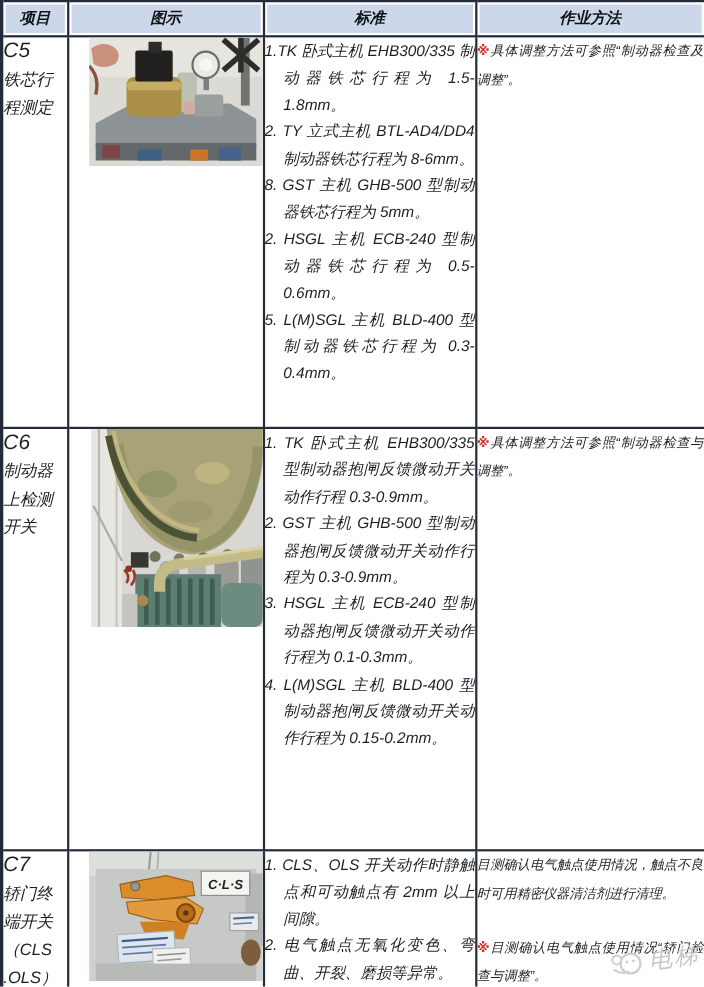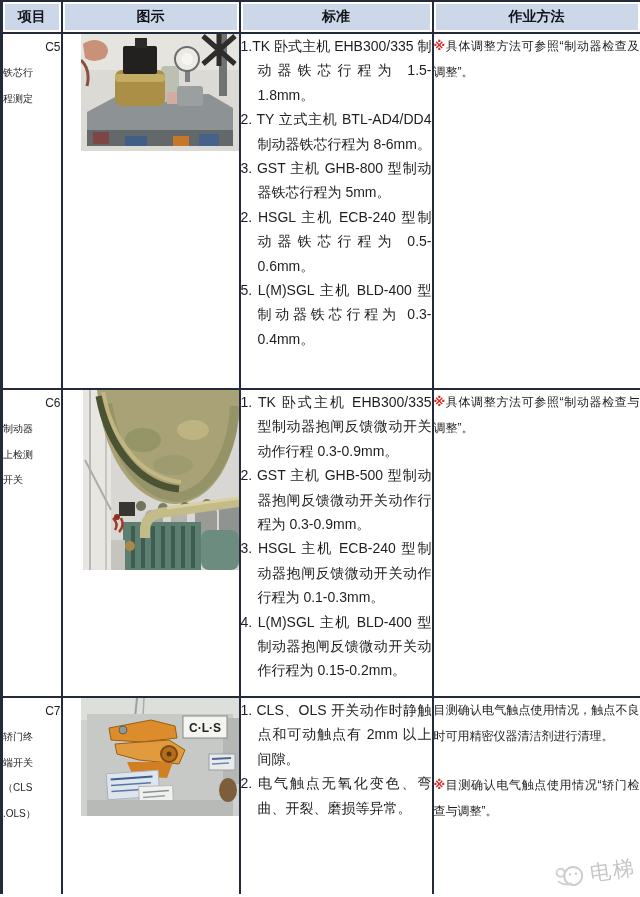--- a/index.html
+++ b/index.html
@@ -3,20 +3,21 @@
 <meta charset="utf-8">
 <style>
   html,body{margin:0;padding:0;background:#ffffff;}
   .page{
     position:relative;
     width:640px;height:897px;
     background:#ffffff;
     font-family:"Liberation Sans","DejaVu Sans",sans-serif;
     color:#1e1e1e;
     overflow:hidden;
+    font-style:italic;
   }
   table.tbl{
     border-collapse:collapse;
     table-layout:fixed;
     width:639px;
     margin:0;
     border-left:3px solid #232b3a;
     border-top:2px solid #232b3a;
   }
   .tbl th,.tbl td{
@@ -30,25 +31,25 @@
     height:32px;
     background:#ccd8ea;
     box-shadow:inset 0 0 0 2px #ffffff;
     font-size:14px;
     font-weight:bold;
     text-align:center;
     vertical-align:middle;
     color:#111318;
   }
   tr.row-c5 td{height:356px;}
-  tr.row-c6 td{height:308px;}
+  tr.row-c6 td{height:384px;}
   tr.row-c7 td{height:197px; border-bottom:none;}
   .item-cell{padding:6px 2px 0 7px;}
-  .item-code{font-size:12px;line-height:26px;text-align:right;}
-  .item-name{font-size:10px;line-height:25.5px;white-space:pre-line;}
+  .item-code{font-size:19px;line-height:26px;}
+  .item-name{font-size:15px;line-height:25.5px;white-space:pre-line;}
   .photo-cell{padding-top:7px;text-align:right;margin-top:44px;}
   .photo{display:inline-block;}
   .std-cell{padding:7px 4px 0 5px;}
   .std-item{
     font-size:14px;
     line-height:24.4px;
     padding-left:17px;
     text-indent:-17px;
     text-align:justify;
   }
@@ -117,21 +118,21 @@
             <rect x="96" y="52" width="26" height="20" rx="3" fill="#9aa09f"></rect>
             <rect x="86" y="58" width="10" height="12" fill="#d3aba0"></rect>
             <rect x="104" y="36" width="5" height="12" fill="#7b7f80"></rect>
             <circle cx="106" cy="25" r="12" fill="#eceae4" stroke="#6a6e6f" stroke-width="2"></circle>
             <circle cx="106" cy="25" r="6" fill="#f7f5ef"></circle>
           </svg>
         </td>
         <td class="std-cell">
           <div class="std-item">1.TK 卧式主机 EHB300/335 制动器铁芯行程为 1.5-1.8mm。</div>
           <div class="std-item">2. TY 立式主机 BTL-AD4/DD4 制动器铁芯行程为 8-6mm。</div>
-          <div class="std-item">3. GST 主机 GHB-800 型制动器铁芯行程为 5mm。</div>
+          <div class="std-item">8. GST 主机 GHB-500 型制动器铁芯行程为 5mm。</div>
           <div class="std-item">2. HSGL 主机 ECB-240 型制动器铁芯行程为 0.5-0.6mm。</div>
           <div class="std-item">5. L(M)SGL 主机 BLD-400 型制动器铁芯行程为 0.3-0.4mm。</div>
         </td>
         <td class="method-cell">
           <p class="method-p"><span class="marker">※</span><span>具体调整方法可参照“制动器检查及调整”。</span></p>
         </td>
       </tr>
 
       <tr class="row-c6">
         <td class="item-cell">

